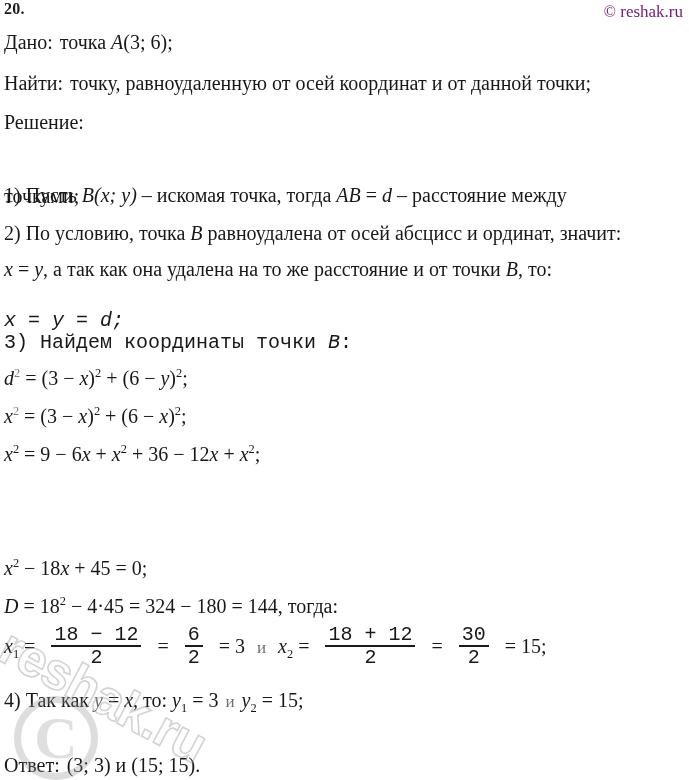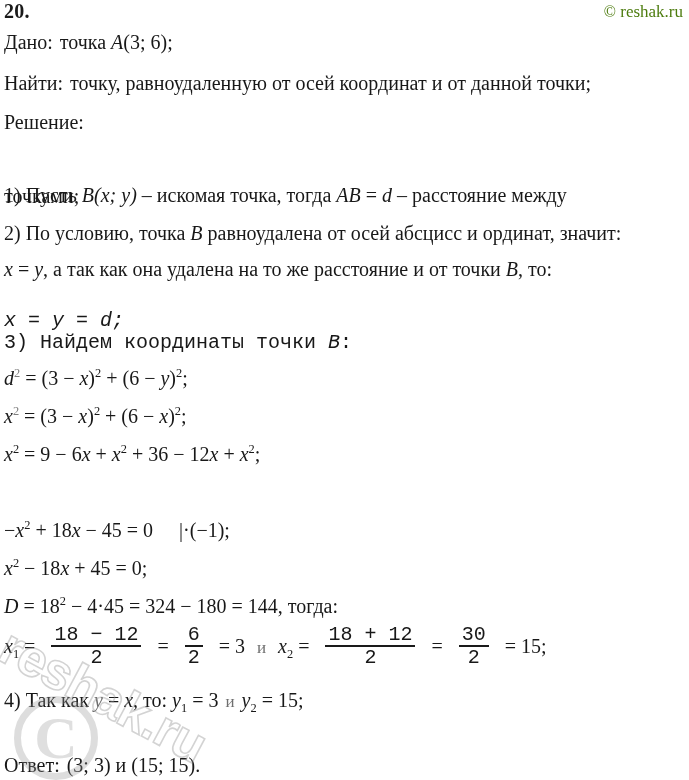--- a/index.html
+++ b/index.html
@@ -24,29 +24,29 @@
   
   .hdr {
     position: absolute;
     left: 0; top: 0;
     width: 689px;
     height: 26px;
   }
   .prob-num {
     position: absolute;
     left: 4px; top: 0px;
-    font-size: 20px;
+    font-size: 16px;
     font-weight: bold;
     letter-spacing: .2px;
   }
   .brand {
     position: absolute;
     right: 6px; top: 2px;
     font-size: 17px;
-    color: #4d7c0f;
+    color: #701a75;
     white-space: nowrap;
   }
   .brand .cmark { font-size: 16px; }
 
   
   .line {
     position: absolute;
     left: 4px;
     font-size: 20px;
     line-height: 1;
@@ -194,24 +194,20 @@
     <span class="it">x</span><span class="supg">2</span><span> = (3 − </span><span class="it">x</span><span>)</span><span class="sup">2</span><span> + (6 − </span><span class="it">x</span><span>)</span><span class="sup">2</span><span>;</span>
     
   </div>
 
   <div class="line" style="top:444px;">
     <span class="it">x</span><span class="sup">2</span><span> = 9 − 6</span><span class="it">x</span><span> + </span><span class="it">x</span><span class="sup">2</span><span> + 36 − 12</span><span class="it">x</span><span> + </span><span class="it">x</span><span class="sup">2</span><span>;</span>
     
   </div>
 
 
-  <div class="line" style="top:520px;">
-    <span>−</span><span class="it">x</span><span class="sup">2</span><span> + 18</span><span class="it">x</span><span> − 45 = 0</span><span class="spw"></span><span class="spw"></span><span>|·(−1);</span>
-    
-  </div>
 
   <div class="line" style="top:558px;">
     <span class="it">x</span><span class="sup">2</span><span> − 18</span><span class="it">x</span><span> + 45 = 0;</span>
     
   </div>
 
   <div class="line" style="top:596px;">
     <span class="it">D</span><span> = 18</span><span class="sup">2</span><span> − 4·45 = 324 − 180 = 144, тогда:</span>
     
   </div>

